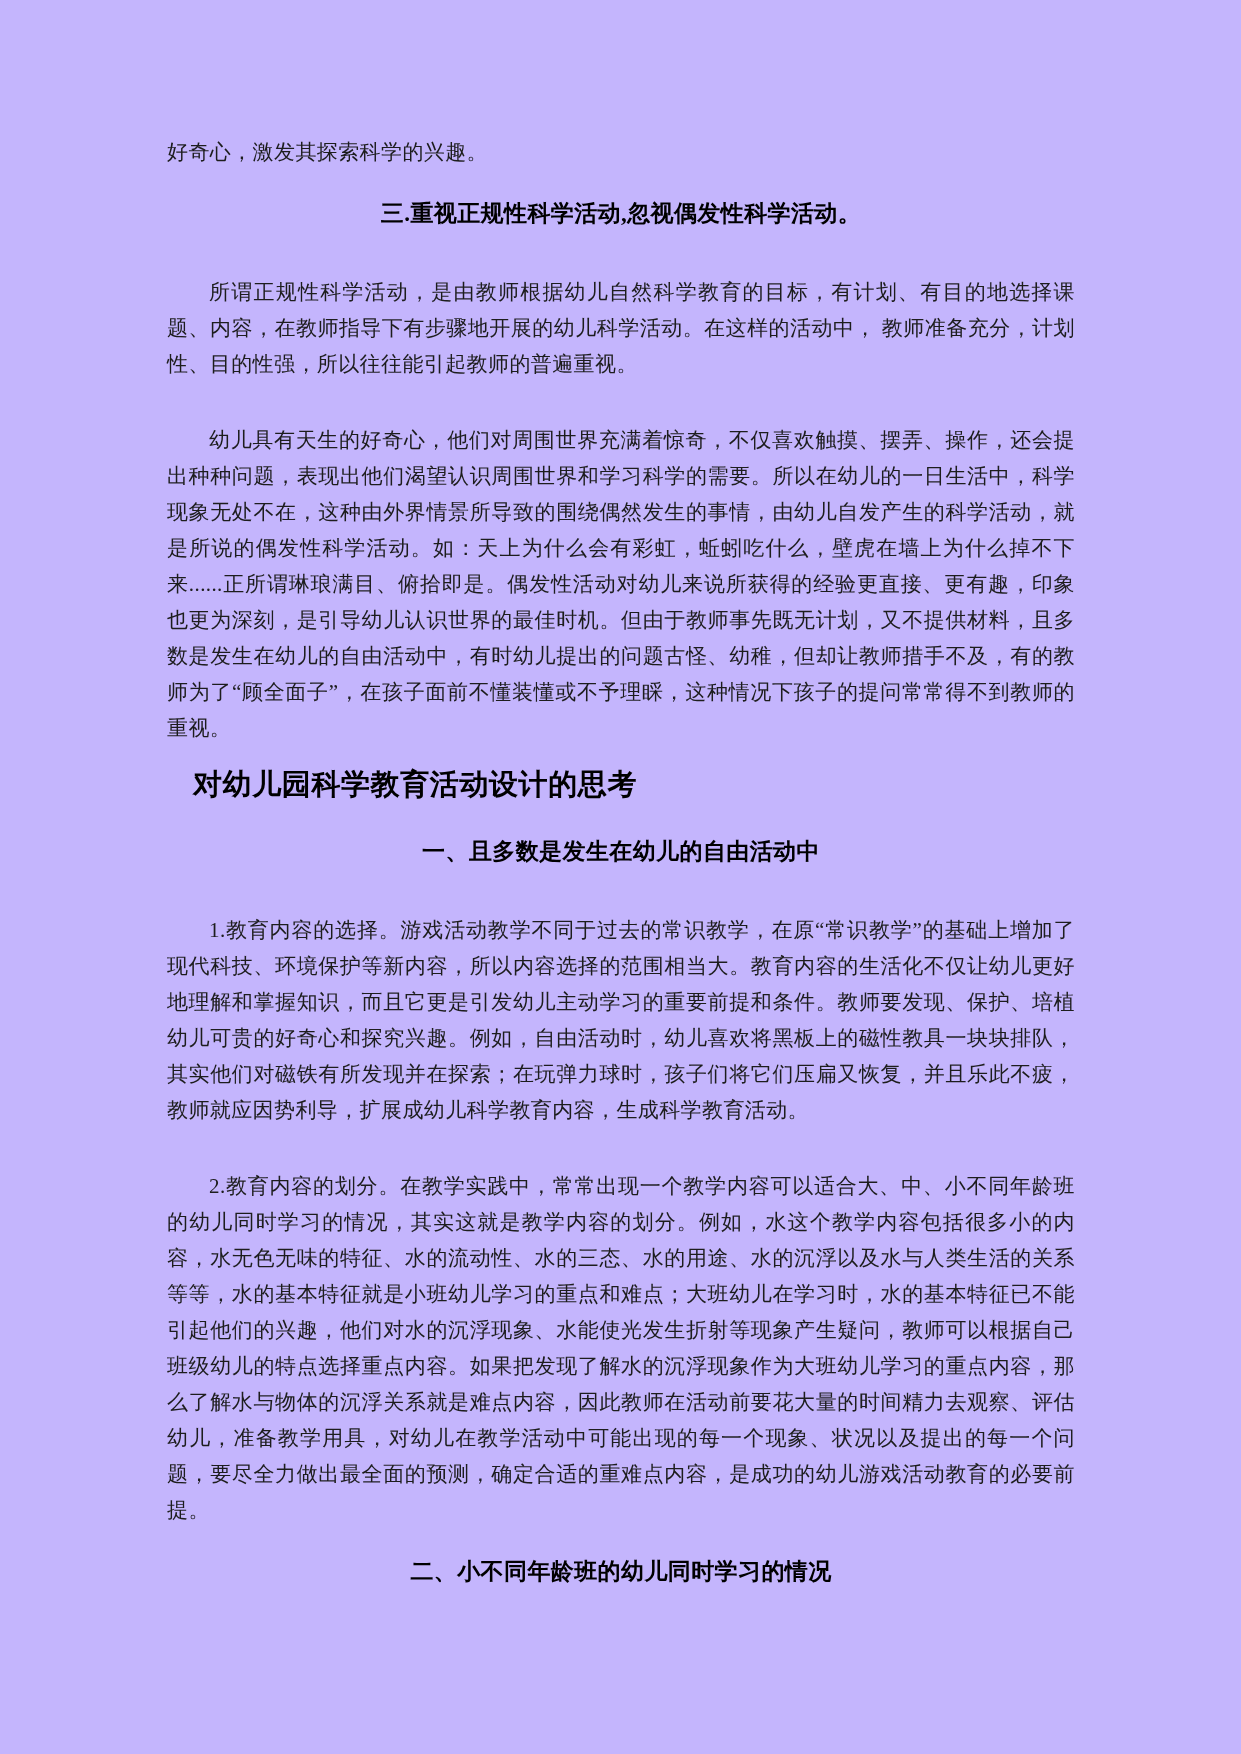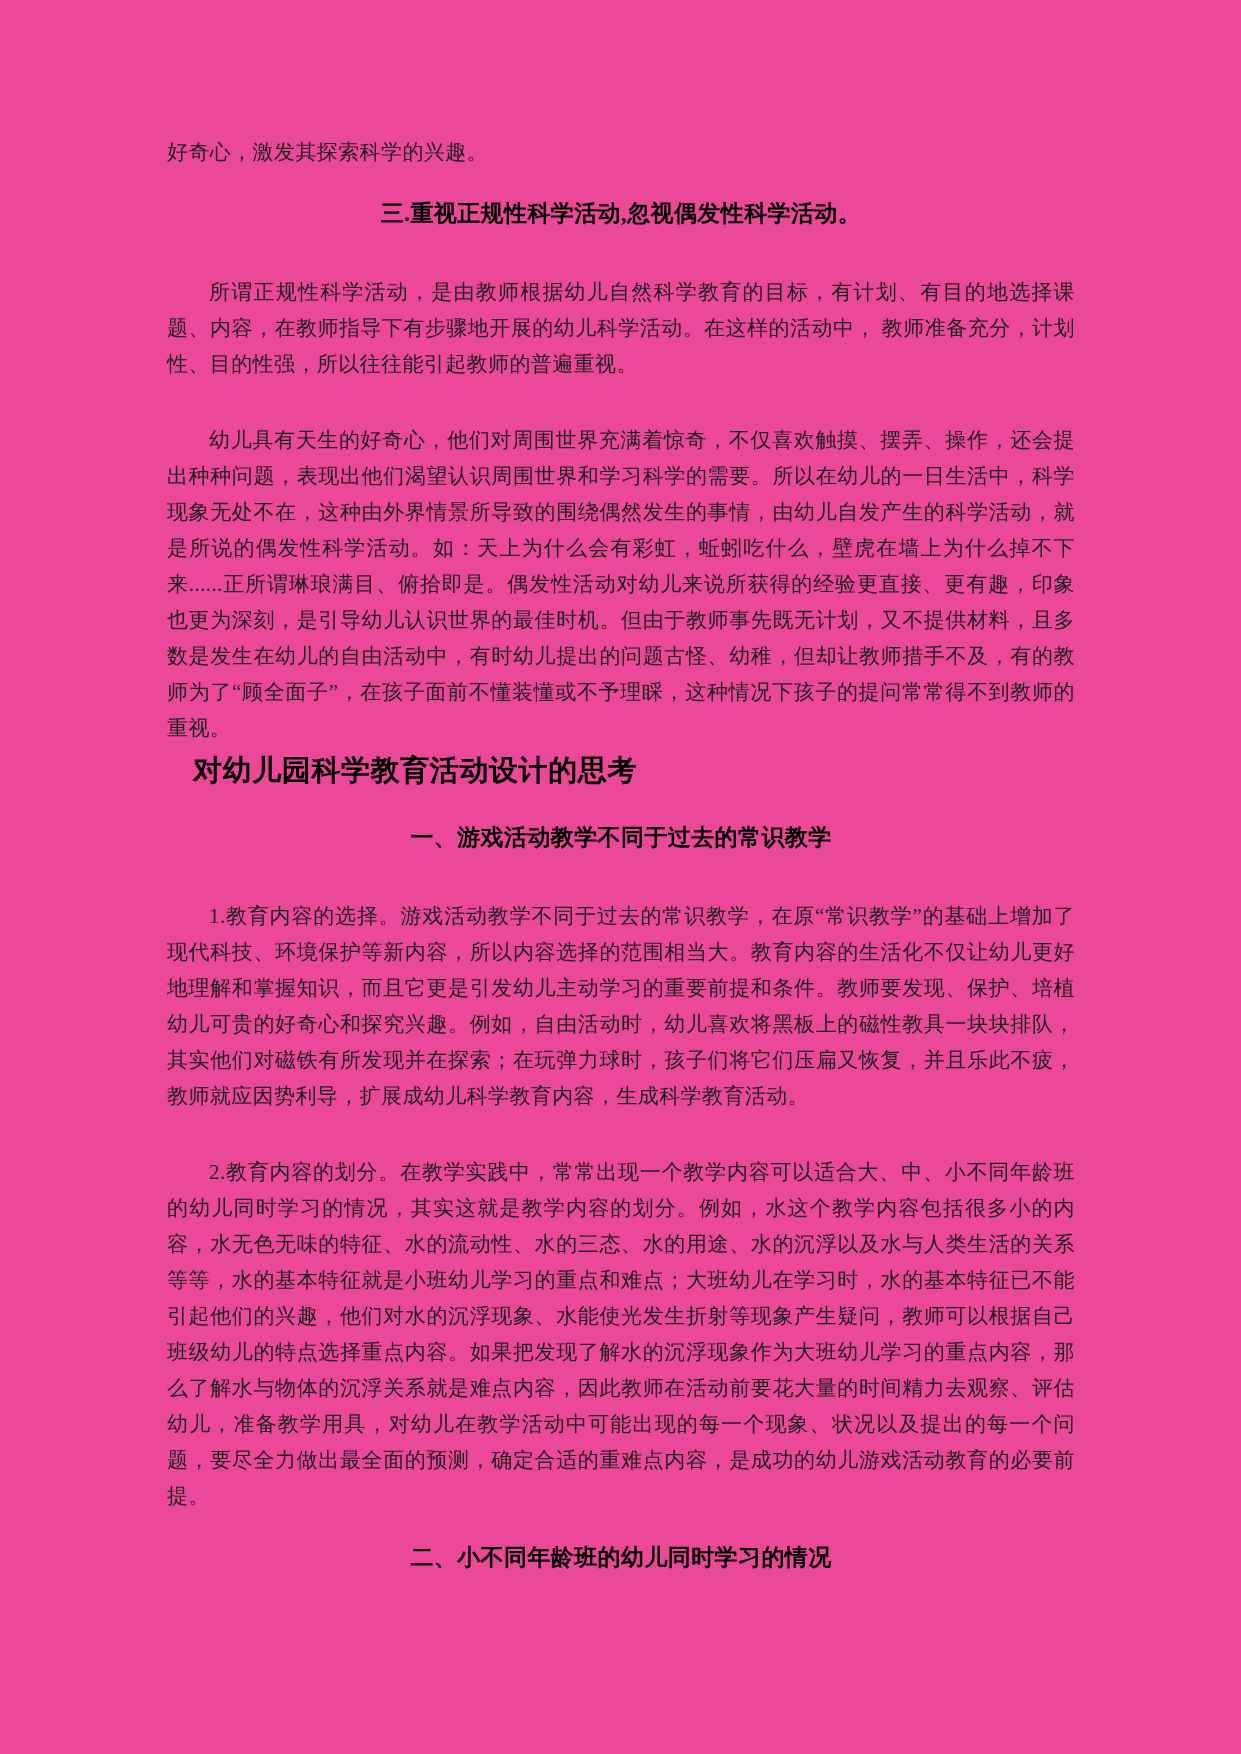--- a/index.html
+++ b/index.html
@@ -5,21 +5,21 @@
   * { margin: 0; padding: 0; box-sizing: border-box; }
   html, body {
     background: #ffffff;
     font-family: "Liberation Serif", "DejaVu Serif", serif;
   }
   .page {
     position: relative;
     width: 1241px;
     height: 1754px;
     margin: 0 auto;
-    background: #ec4899;
+    background: #c4b5fd;
     padding: 134px 166px 40px 167px;
     overflow: hidden;
   }
   .body-text {
     font-size: 21px;
     line-height: 36px;
     color: #1d1d1d;
     text-align: justify;
     letter-spacing: 0.4px;
   }
@@ -38,21 +38,21 @@
     margin-top: 24px;
     margin-bottom: 6px;
     text-align: center;
     letter-spacing: 0.4px;
   }
   .doc-title {
     font-size: 29px;
     font-weight: bold;
     color: #000000;
     line-height: 48px;
-    margin-top: 0;
+    margin-top: 14px;
     margin-bottom: 8px;
     padding-left: 26px;
     text-align: left;
     letter-spacing: 0.6px;
   }
 </style>
 </head>
 <body>
 
 <div class="page">
@@ -61,21 +61,21 @@
 
   <h2 class="sec-heading">三.重视正规性科学活动,忽视偶发性科学活动。</h2>
 
   <p class="body-text para">所谓正规性科学活动，是由教师根据幼儿自然科学教育的目标，有计划、有目的地选择课题、内容，在教师指导下有步骤地开展的幼儿科学活动。在这样的活动中， 教师准备充分，计划性、目的性强，所以往往能引起教师的普遍重视。</p>
 
   <p class="body-text para">幼儿具有天生的好奇心，他们对周围世界充满着惊奇，不仅喜欢触摸、摆弄、操作，还会提出种种问题，表现出他们渴望认识周围世界和学习科学的需要。所以在幼儿的一日生活中，科学现象无处不在，这种由外界情景所导致的围绕偶然发生的事情，由幼儿自发产生的科学活动，就是所说的偶发性科学活动。如：天上为什么会有彩虹，蚯蚓吃什么，壁虎在墙上为什么掉不下来......正所谓琳琅满目、俯拾即是。偶发性活动对幼儿来说所获得的经验更直接、更有趣，印象也更为深刻，是引导幼儿认识世界的最佳时机。但由于教师事先既无计划，又不提供材料，且多数是发生在幼儿的自由活动中，有时幼儿提出的问题古怪、幼稚，但却让教师措手不及，有的教师为了“顾全面子”，在孩子面前不懂装懂或不予理睬，这种情况下孩子的提问常常得不到教师的重视。</p>
 
   <h1 class="doc-title">对幼儿园科学教育活动设计的思考</h1>
 
 
-  <h2 class="sec-heading">一、游戏活动教学不同于过去的常识教学</h2>
+  <h2 class="sec-heading">一、且多数是发生在幼儿的自由活动中</h2>
 
   <p class="body-text para">1.教育内容的选择。游戏活动教学不同于过去的常识教学，在原“常识教学”的基础上增加了现代科技、环境保护等新内容，所以内容选择的范围相当大。教育内容的生活化不仅让幼儿更好地理解和掌握知识，而且它更是引发幼儿主动学习的重要前提和条件。教师要发现、保护、培植幼儿可贵的好奇心和探究兴趣。例如，自由活动时，幼儿喜欢将黑板上的磁性教具一块块排队，其实他们对磁铁有所发现并在探索；在玩弹力球时，孩子们将它们压扁又恢复，并且乐此不疲，教师就应因势利导，扩展成幼儿科学教育内容，生成科学教育活动。</p>
 
   <p class="body-text para">2.教育内容的划分。在教学实践中，常常出现一个教学内容可以适合大、中、小不同年龄班的幼儿同时学习的情况，其实这就是教学内容的划分。例如，水这个教学内容包括很多小的内容，水无色无味的特征、水的流动性、水的三态、水的用途、水的沉浮以及水与人类生活的关系等等，水的基本特征就是小班幼儿学习的重点和难点；大班幼儿在学习时，水的基本特征已不能引起他们的兴趣，他们对水的沉浮现象、水能使光发生折射等现象产生疑问，教师可以根据自己班级幼儿的特点选择重点内容。如果把发现了解水的沉浮现象作为大班幼儿学习的重点内容，那么了解水与物体的沉浮关系就是难点内容，因此教师在活动前要花大量的时间精力去观察、评估幼儿，准备教学用具，对幼儿在教学活动中可能出现的每一个现象、状况以及提出的每一个问题，要尽全力做出最全面的预测，确定合适的重难点内容，是成功的幼儿游戏活动教育的必要前提。</p>
 
   <h2 class="sec-heading">二、小不同年龄班的幼儿同时学习的情况</h2>
 
 
 </div>
 

